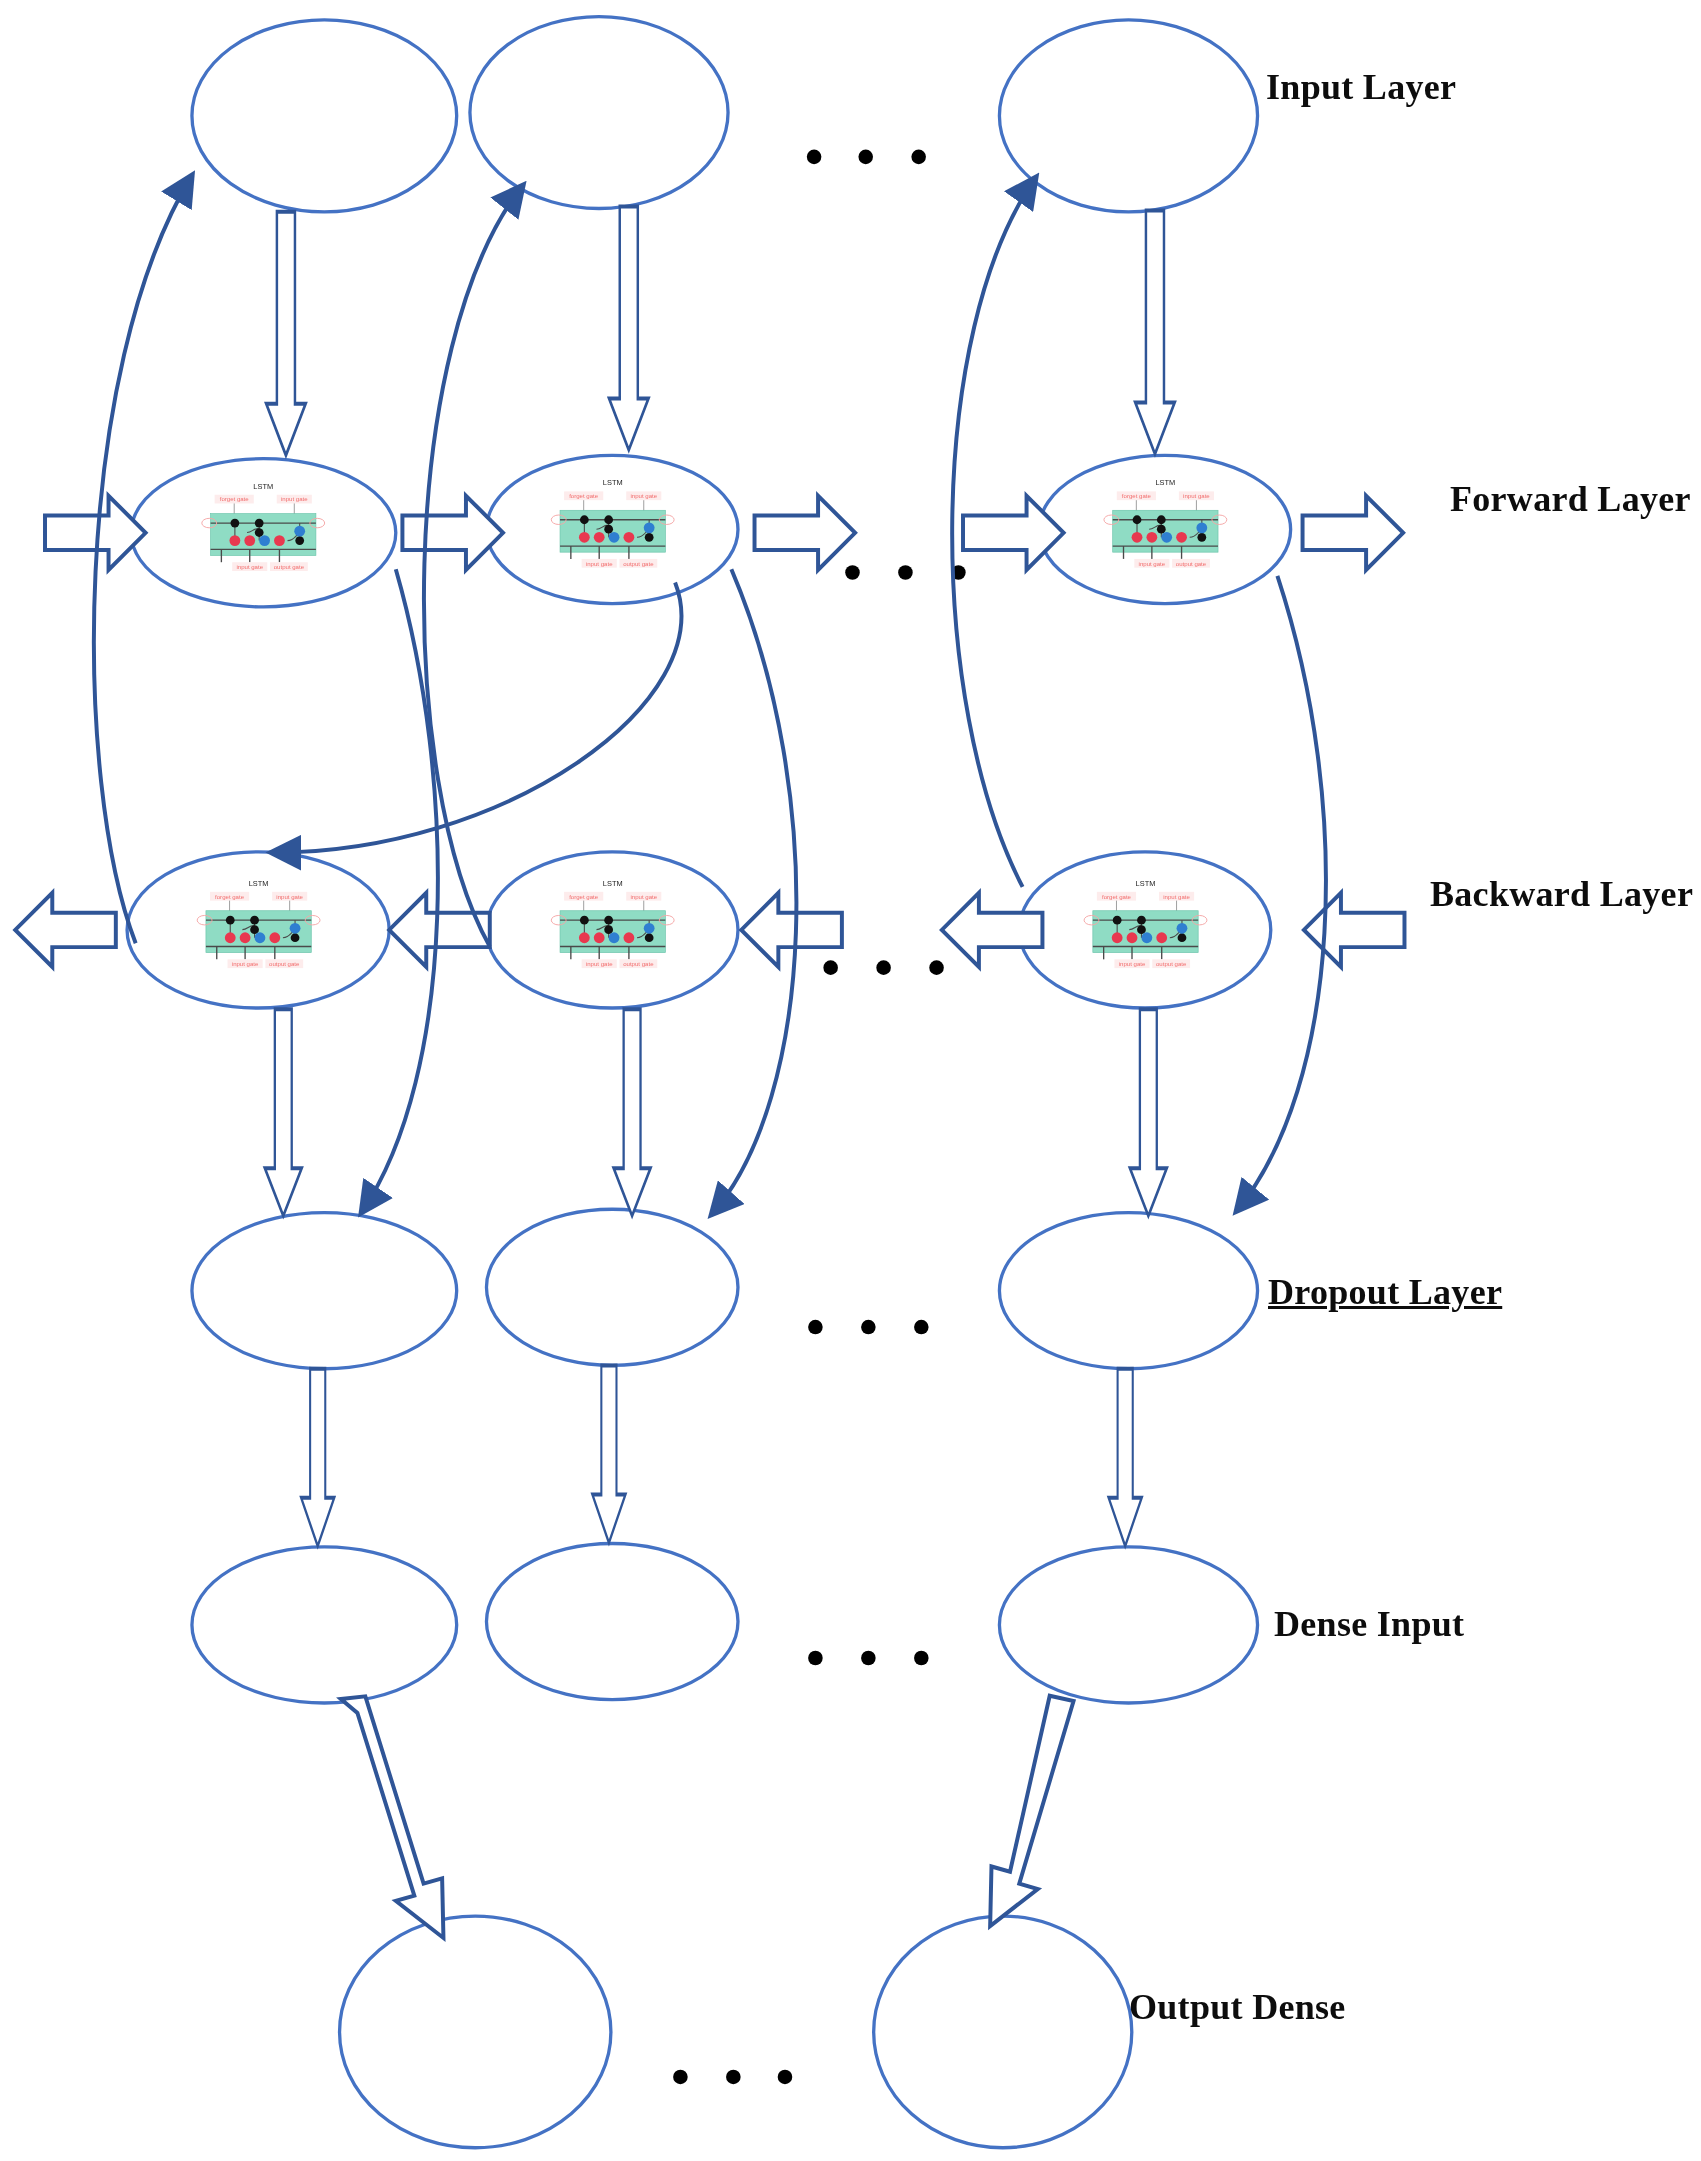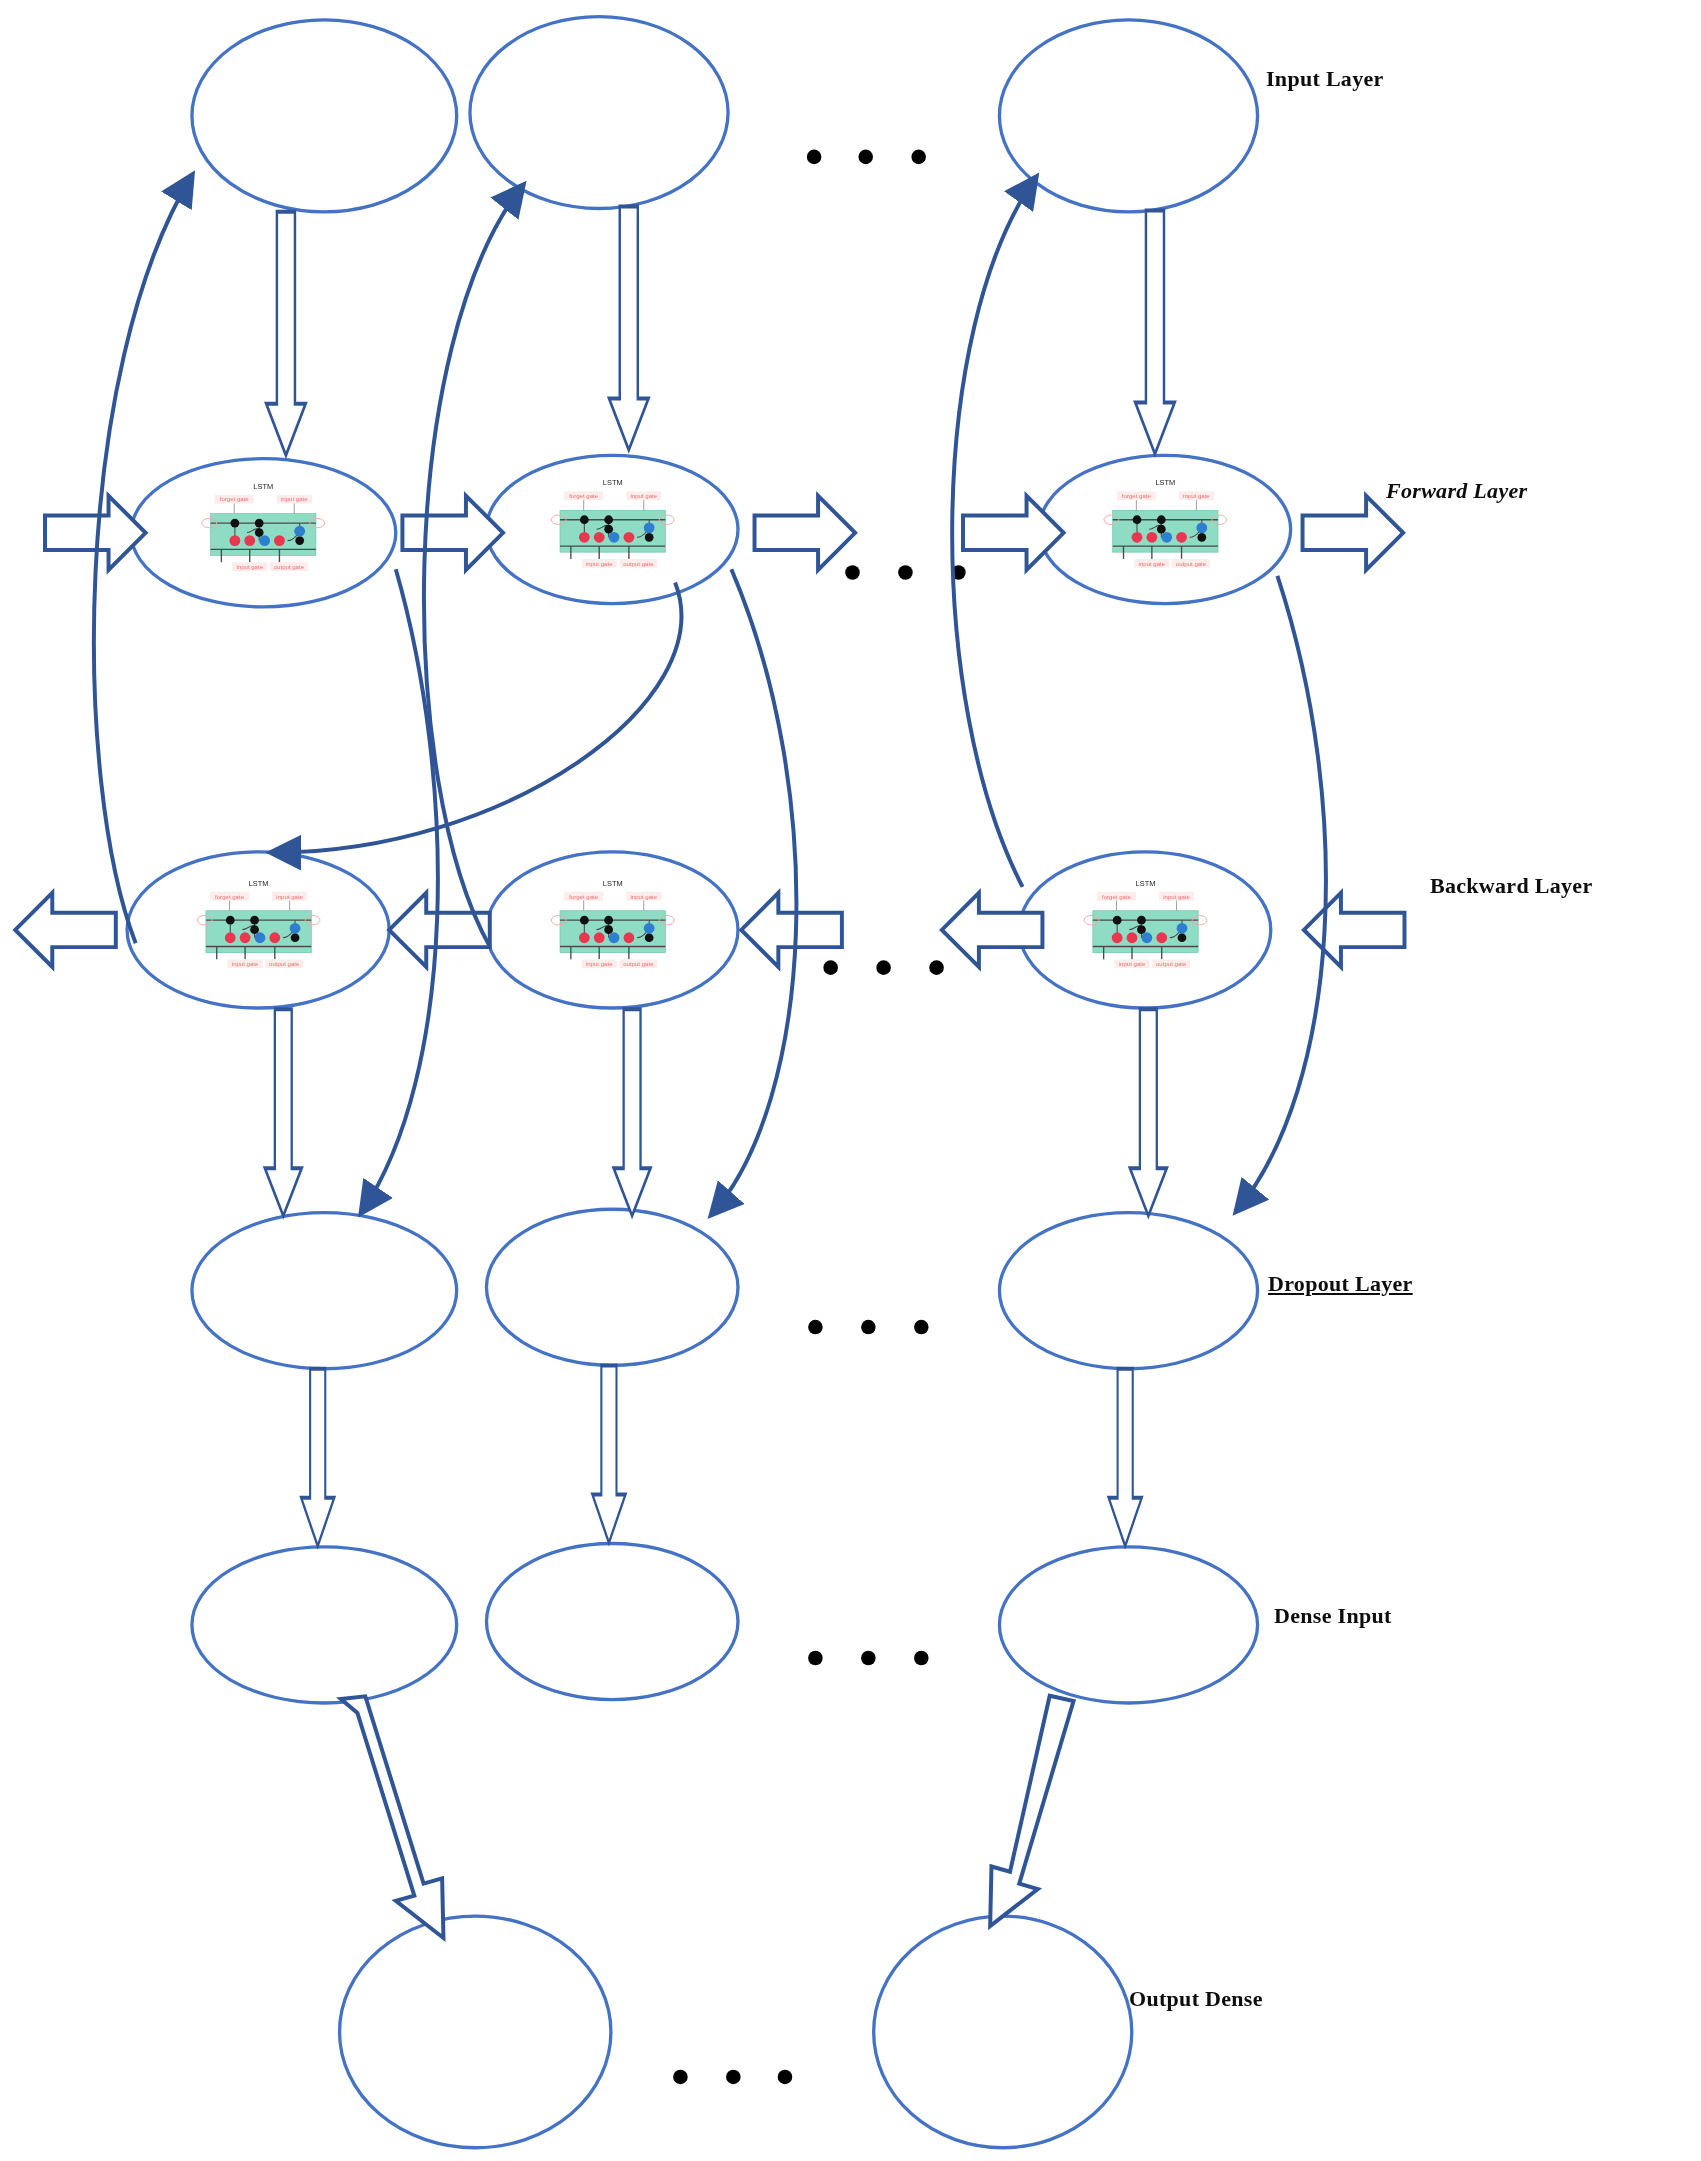--- a/index.html
+++ b/index.html
@@ -22,21 +22,21 @@
     position: absolute;
     inset: 0;
     width: 1701px;
     height: 2161px;
     display: block;
   }
   .layer-label {
     position: absolute;
     font-family: "Liberation Serif", "DejaVu Serif", serif;
     font-weight: bold;
-    font-size: 22px;
+    font-size: 36px;
     color: #0d0d0d;
     white-space: nowrap;
     letter-spacing: 0.3px;
     text-align: center;
   }
 </style>
 </head>
 <body>
 
 <div id="canvas">
@@ -281,21 +281,21 @@
     </g>
 
     <g>
       <path d="M515,2567 L552,2563 L640,2846 L668,2838 L670,2928 L598,2872 L626,2864 L540,2588 Z" fill="#ffffff" stroke="#2f5597" stroke-width="6"></path>
       <path d="M1586,2562 L1622,2570 L1540,2846 L1568,2854 L1496,2910 L1498,2820 L1526,2828 Z" fill="#ffffff" stroke="#2f5597" stroke-width="6"></path>
     </g>
   </svg>
 
   <div class="layer-label" style="left:1266px; top:66px;">Input Layer</div>
 
-  <div class="layer-label" style="left:1386px; top:478px;font-style:italic;">Forward Layer</div>
+  <div class="layer-label" style="left:1450px; top:478px;">Forward Layer</div>
 
   <div class="layer-label" style="left:1430px; top:873px;">Backward Layer</div>
 
   <div class="layer-label" style="left:1268px; top:1271px;text-decoration:underline;">Dropout Layer</div>
 
   <div class="layer-label" style="left:1274px; top:1603px;">Dense Input</div>
 
   <div class="layer-label" style="left:1129px; top:1986px;">Output Dense</div>
 
 </div>

